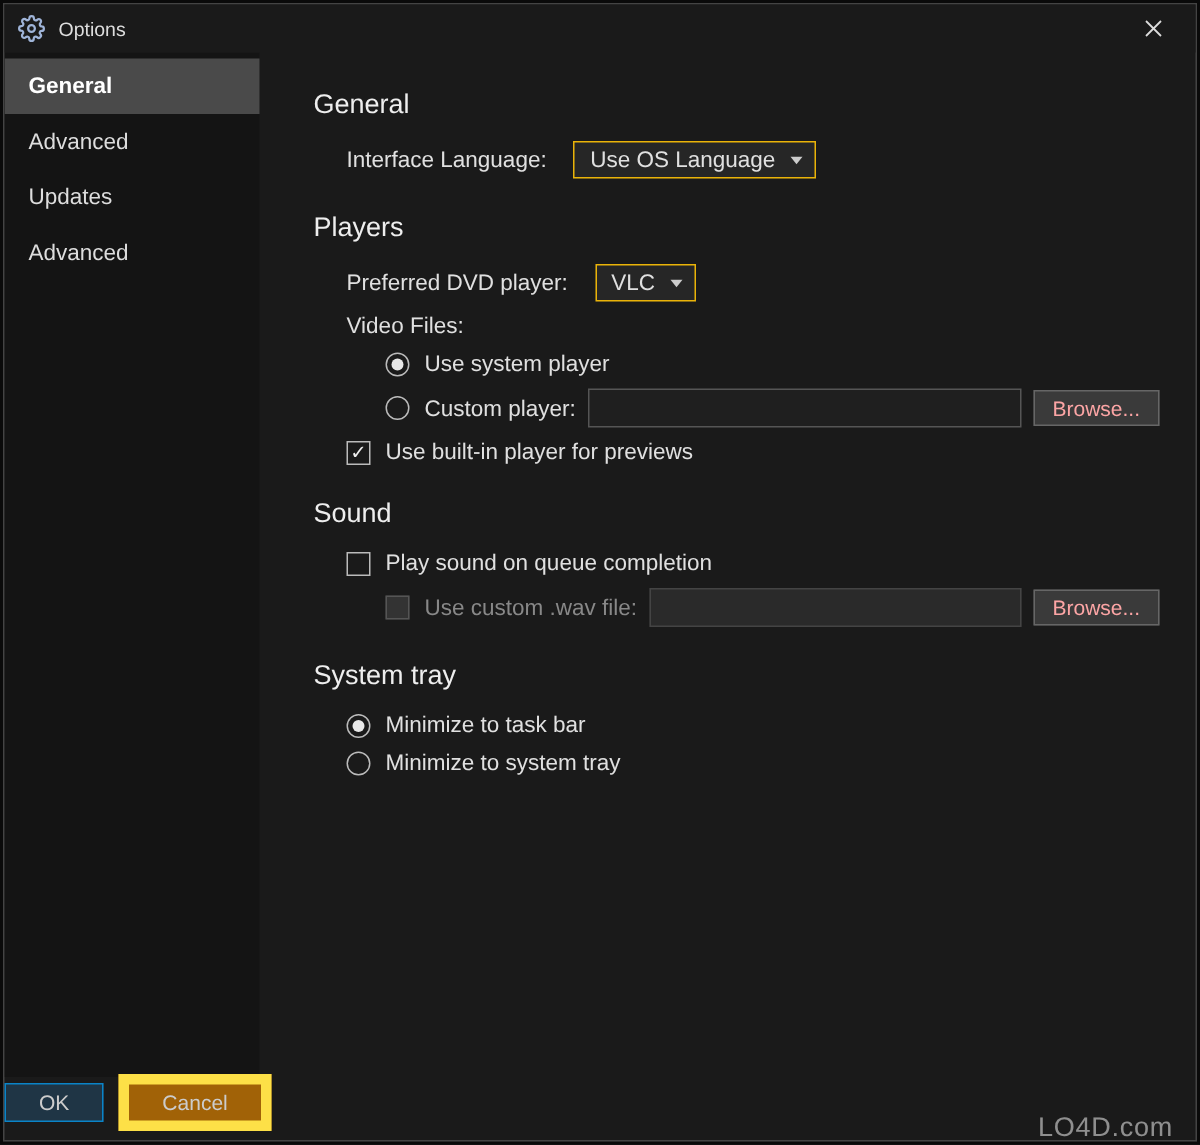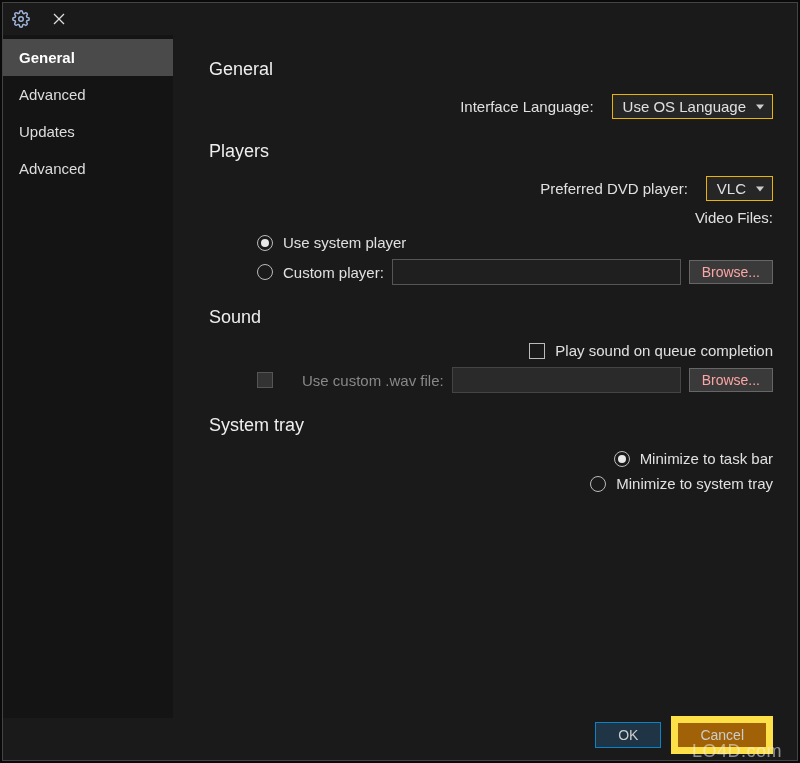--- a/index.html
+++ b/index.html
@@ -76,21 +76,21 @@
     color: #eee;
     margin-bottom: 14px;
     margin-top: 6px;
     font-weight: 400;
   }
   .row {
     display: flex;
     align-items: center;
     margin: 8px 0;
   }
-  .row.indent { padding-left: 22px; justify-content: flex-end; }
+  .row.indent { padding-left: 22px; }
   .row.indent2 { padding-left: 48px; }
   .label {
     color: #e0e0e0;
     font-size: 15px;
   }
   .label.spaced { margin-right: 10px; min-width: 0; }
   .select {
     display: inline-flex;
     align-items: center;
     border: 1px solid #eab308;
@@ -135,21 +135,21 @@
     border: 1.5px solid #bbb;
     margin-right: 10px;
     display: flex; align-items: center; justify-content: center;
     flex-shrink: 0;
     color: #eee;
     font-size: 13px;
     line-height: 1;
   }
   .checkbox.checked .box::after { content: "✓"; }
   .checkbox.disabled .box { background: #333; border-color: #555; }
-  .checkbox.disabled .label { color: #888; margin-left: 19px; }
+  .checkbox.disabled .label { color: #888; }
   .textinput {
     flex: 1;
     border: 1px solid #555;
     background: #1f1f1f;
     height: 26px;
     margin: 0 8px;
     color: #ddd;
     padding: 2px 6px;
     font-size: 14px;
   }
@@ -159,21 +159,20 @@
     background: #3a3a3a;
     color: #fca5a5;
     padding: 3px 12px;
     font-size: 14px;
     cursor: pointer;
   }
   .section { margin-bottom: 22px; }
   .footer {
     height: 42px;
     display: flex;
-    justify-content: flex-end;
     align-items: center;
     padding: 0 24px 8px 0;
     gap: 10px;
   }
   .footer .fbtn {
     border: 7px solid #fde047;
     background: #a16207;
     color: #ccc;
     padding: 4px 22px;
     font-size: 14px;
@@ -198,20 +197,21 @@
 <body>
 
 <div class="window">
   <div class="titlebar">
     <span class="icon">
       <svg width="18" height="18" viewBox="0 0 24 24" fill="none" stroke="#9fb4d8" stroke-width="2">
         <circle cx="12" cy="12" r="3"></circle>
         <path d="M19.4 15a1.7 1.7 0 0 0 .34 1.87l.06.06a2 2 0 1 1-2.83 2.83l-.06-.06a1.7 1.7 0 0 0-1.87-.34 1.7 1.7 0 0 0-1.03 1.56V21a2 2 0 1 1-4 0v-.09a1.7 1.7 0 0 0-1.11-1.56 1.7 1.7 0 0 0-1.87.34l-.06.06a2 2 0 1 1-2.83-2.83l.06-.06a1.7 1.7 0 0 0 .34-1.87 1.7 1.7 0 0 0-1.56-1.03H3a2 2 0 1 1 0-4h.09a1.7 1.7 0 0 0 1.56-1.11 1.7 1.7 0 0 0-.34-1.87l-.06-.06a2 2 0 1 1 2.83-2.83l.06.06a1.7 1.7 0 0 0 1.87.34h.08a1.7 1.7 0 0 0 1.03-1.56V3a2 2 0 1 1 4 0v.09a1.7 1.7 0 0 0 1.03 1.56 1.7 1.7 0 0 0 1.87-.34l.06-.06a2 2 0 1 1 2.83 2.83l-.06.06a1.7 1.7 0 0 0-.34 1.87v.08a1.7 1.7 0 0 0 1.56 1.03H21a2 2 0 1 1 0 4h-.09a1.7 1.7 0 0 0-1.56 1.03z"></path>
       </svg>
     </span>
+    <span class="title">Options</span>
     <span class="close">
       <svg width="12" height="12" viewBox="0 0 12 12" stroke="#ddd" stroke-width="1.2">
         <line x1="1" y1="1" x2="11" y2="11"></line>
           <line x1="11" y1="1" x2="1" y2="11"></line>
       </svg>
     </span>
   </div>
 
   <div class="body">
     <div class="sidebar">
@@ -251,20 +251,26 @@
           </label>
         </div>
         <div class="row indent2">
           <label class="radio">
             <span class="dot"></span>
             <span class="label">Custom player:</span>
           </label>
           <input class="textinput" value="" style="">
           <button class="btn">Browse...</button>
         </div>
+        <div class="row indent">
+          <label class="checkbox checked">
+            <span class="box"></span>
+            <span class="label">Use built-in player for previews</span>
+          </label>
+        </div>
       </div>
 
       <div class="section">
         <div class="section-title">Sound</div>
         <div class="row indent">
           <label class="checkbox">
             <span class="box"></span>
             <span class="label">Play sound on queue completion</span>
           </label>
         </div>

